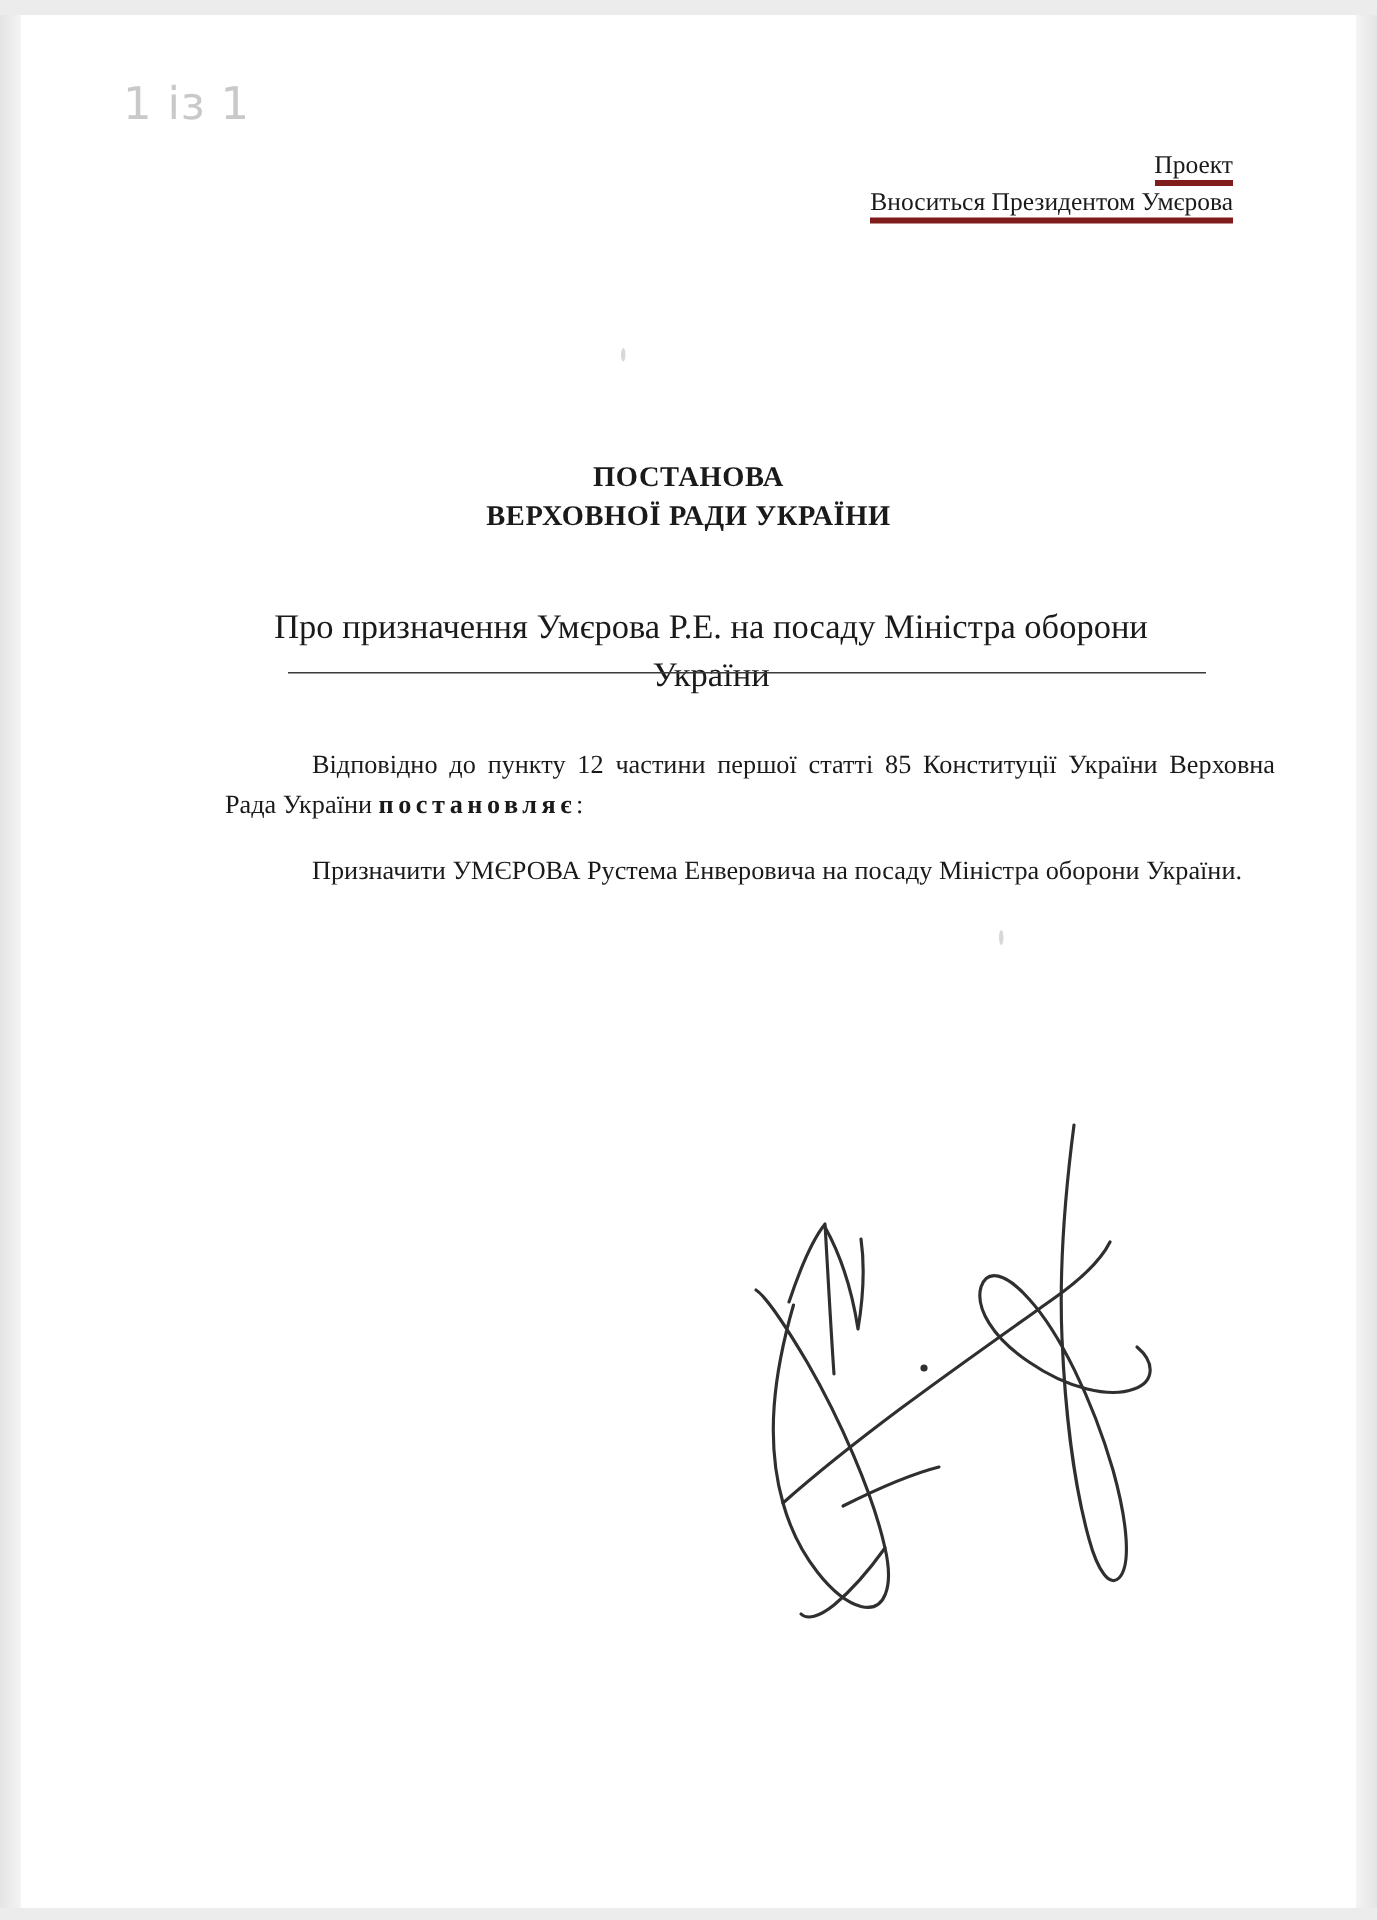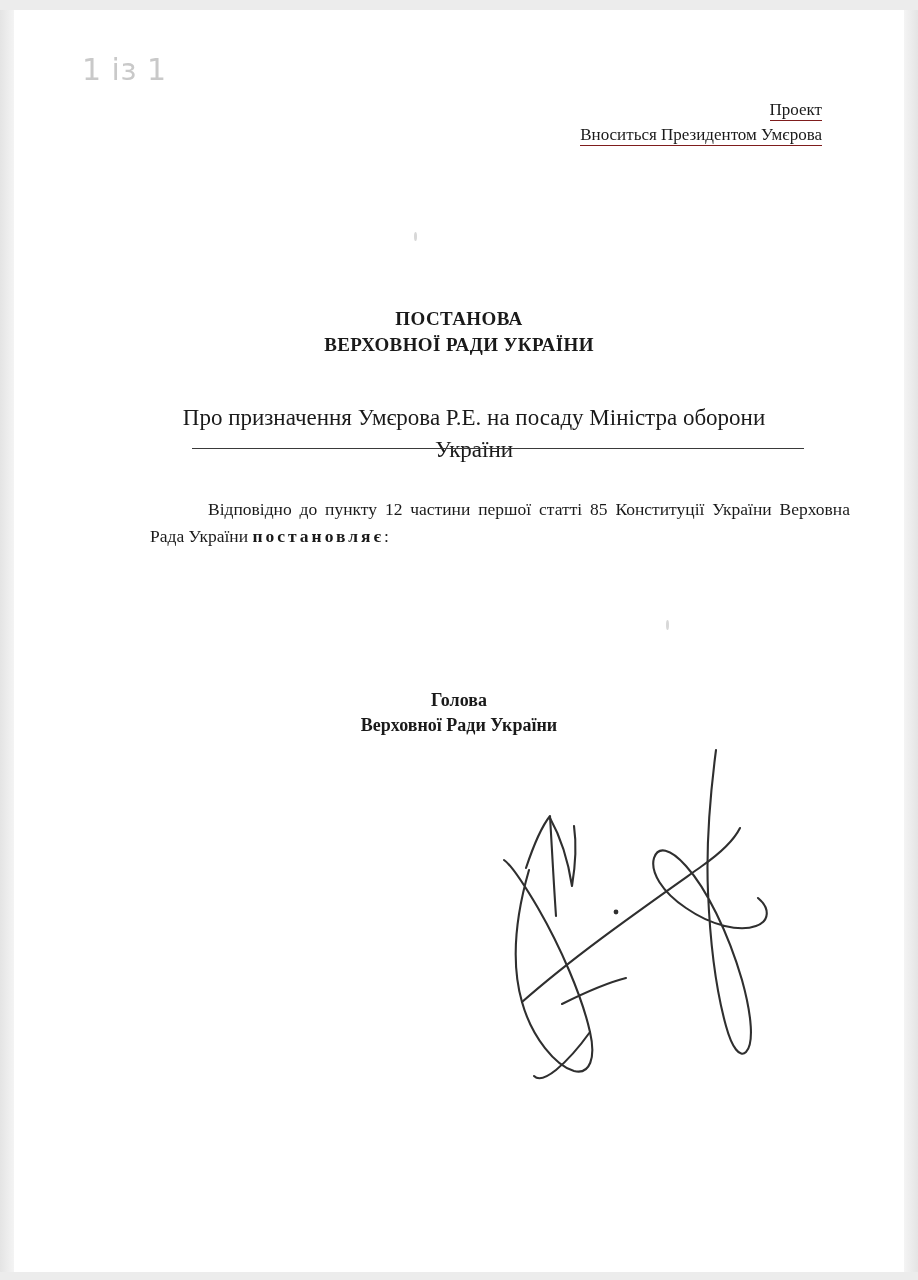--- a/index.html
+++ b/index.html
@@ -88,21 +88,21 @@
     top: 88px;
     text-align: right;
     font-size: 17px;
     line-height: 1.45;
   }
   .doc-header .line {
     display: block;
     white-space: nowrap;
   }
   .doc-header .line span {
-    border-bottom: 1px solid #7f1d1d;
+    border-bottom: 4px solid #7f1d1d;
     padding-bottom: 1px;
   }
 
   
   .doc-title {
     position: absolute;
     left: 0;
     right: 0;
     top: 296px;
     text-align: center;
@@ -213,26 +213,23 @@
       <span class="title-line">ПОСТАНОВА</span>
       <span class="title-line">ВЕРХОВНОЇ РАДИ УКРАЇНИ</span>
     </div>
 
     <div class="doc-subject">Про призначення Умєрова Р.Е. на посаду Міністра оборони України</div>
 
     <div class="rule"></div>
 
     <div class="doc-body">
       <p><span>Відповідно до пункту 12 частини першої статті 85 Конституції України Верховна Рада України </span><span class="spaced">постановляє</span><span>:</span></p>
-    </div>
-
-    <div class="sign-block">
-      <span class="sign-line">Голова</span>
-      <span class="sign-line">Верховної Ради України</span>
-    </div>
+      <p><span>Призначити УМЄРОВА Рустема Енверовича на посаду Міністра оборони України.</span></p>
+    </div>
+
 
     <div class="signature">
       <svg viewBox="0 0 330 360" xmlns="http://www.w3.org/2000/svg" fill="none" stroke="#2f2f2f" stroke-width="2.1" stroke-linecap="round" stroke-linejoin="round">
 
         <path d="M65 130 C 52 175, 46 220, 58 262 C 68 298, 92 326, 110 331 C 126 335, 132 318, 126 292 C 118 256, 96 206, 74 168 C 58 141, 46 124, 40 120"></path>
 
         <path d="M62 128 C 70 104, 78 86, 86 76 C 88 110, 90 148, 92 176"></path>
         <path d="M86 78 C 96 96, 104 120, 108 146 C 112 122, 112 100, 110 86"></path>
 
         <path d="M58 262 C 110 216, 176 170, 238 126 C 258 112, 270 100, 276 88"></path>

